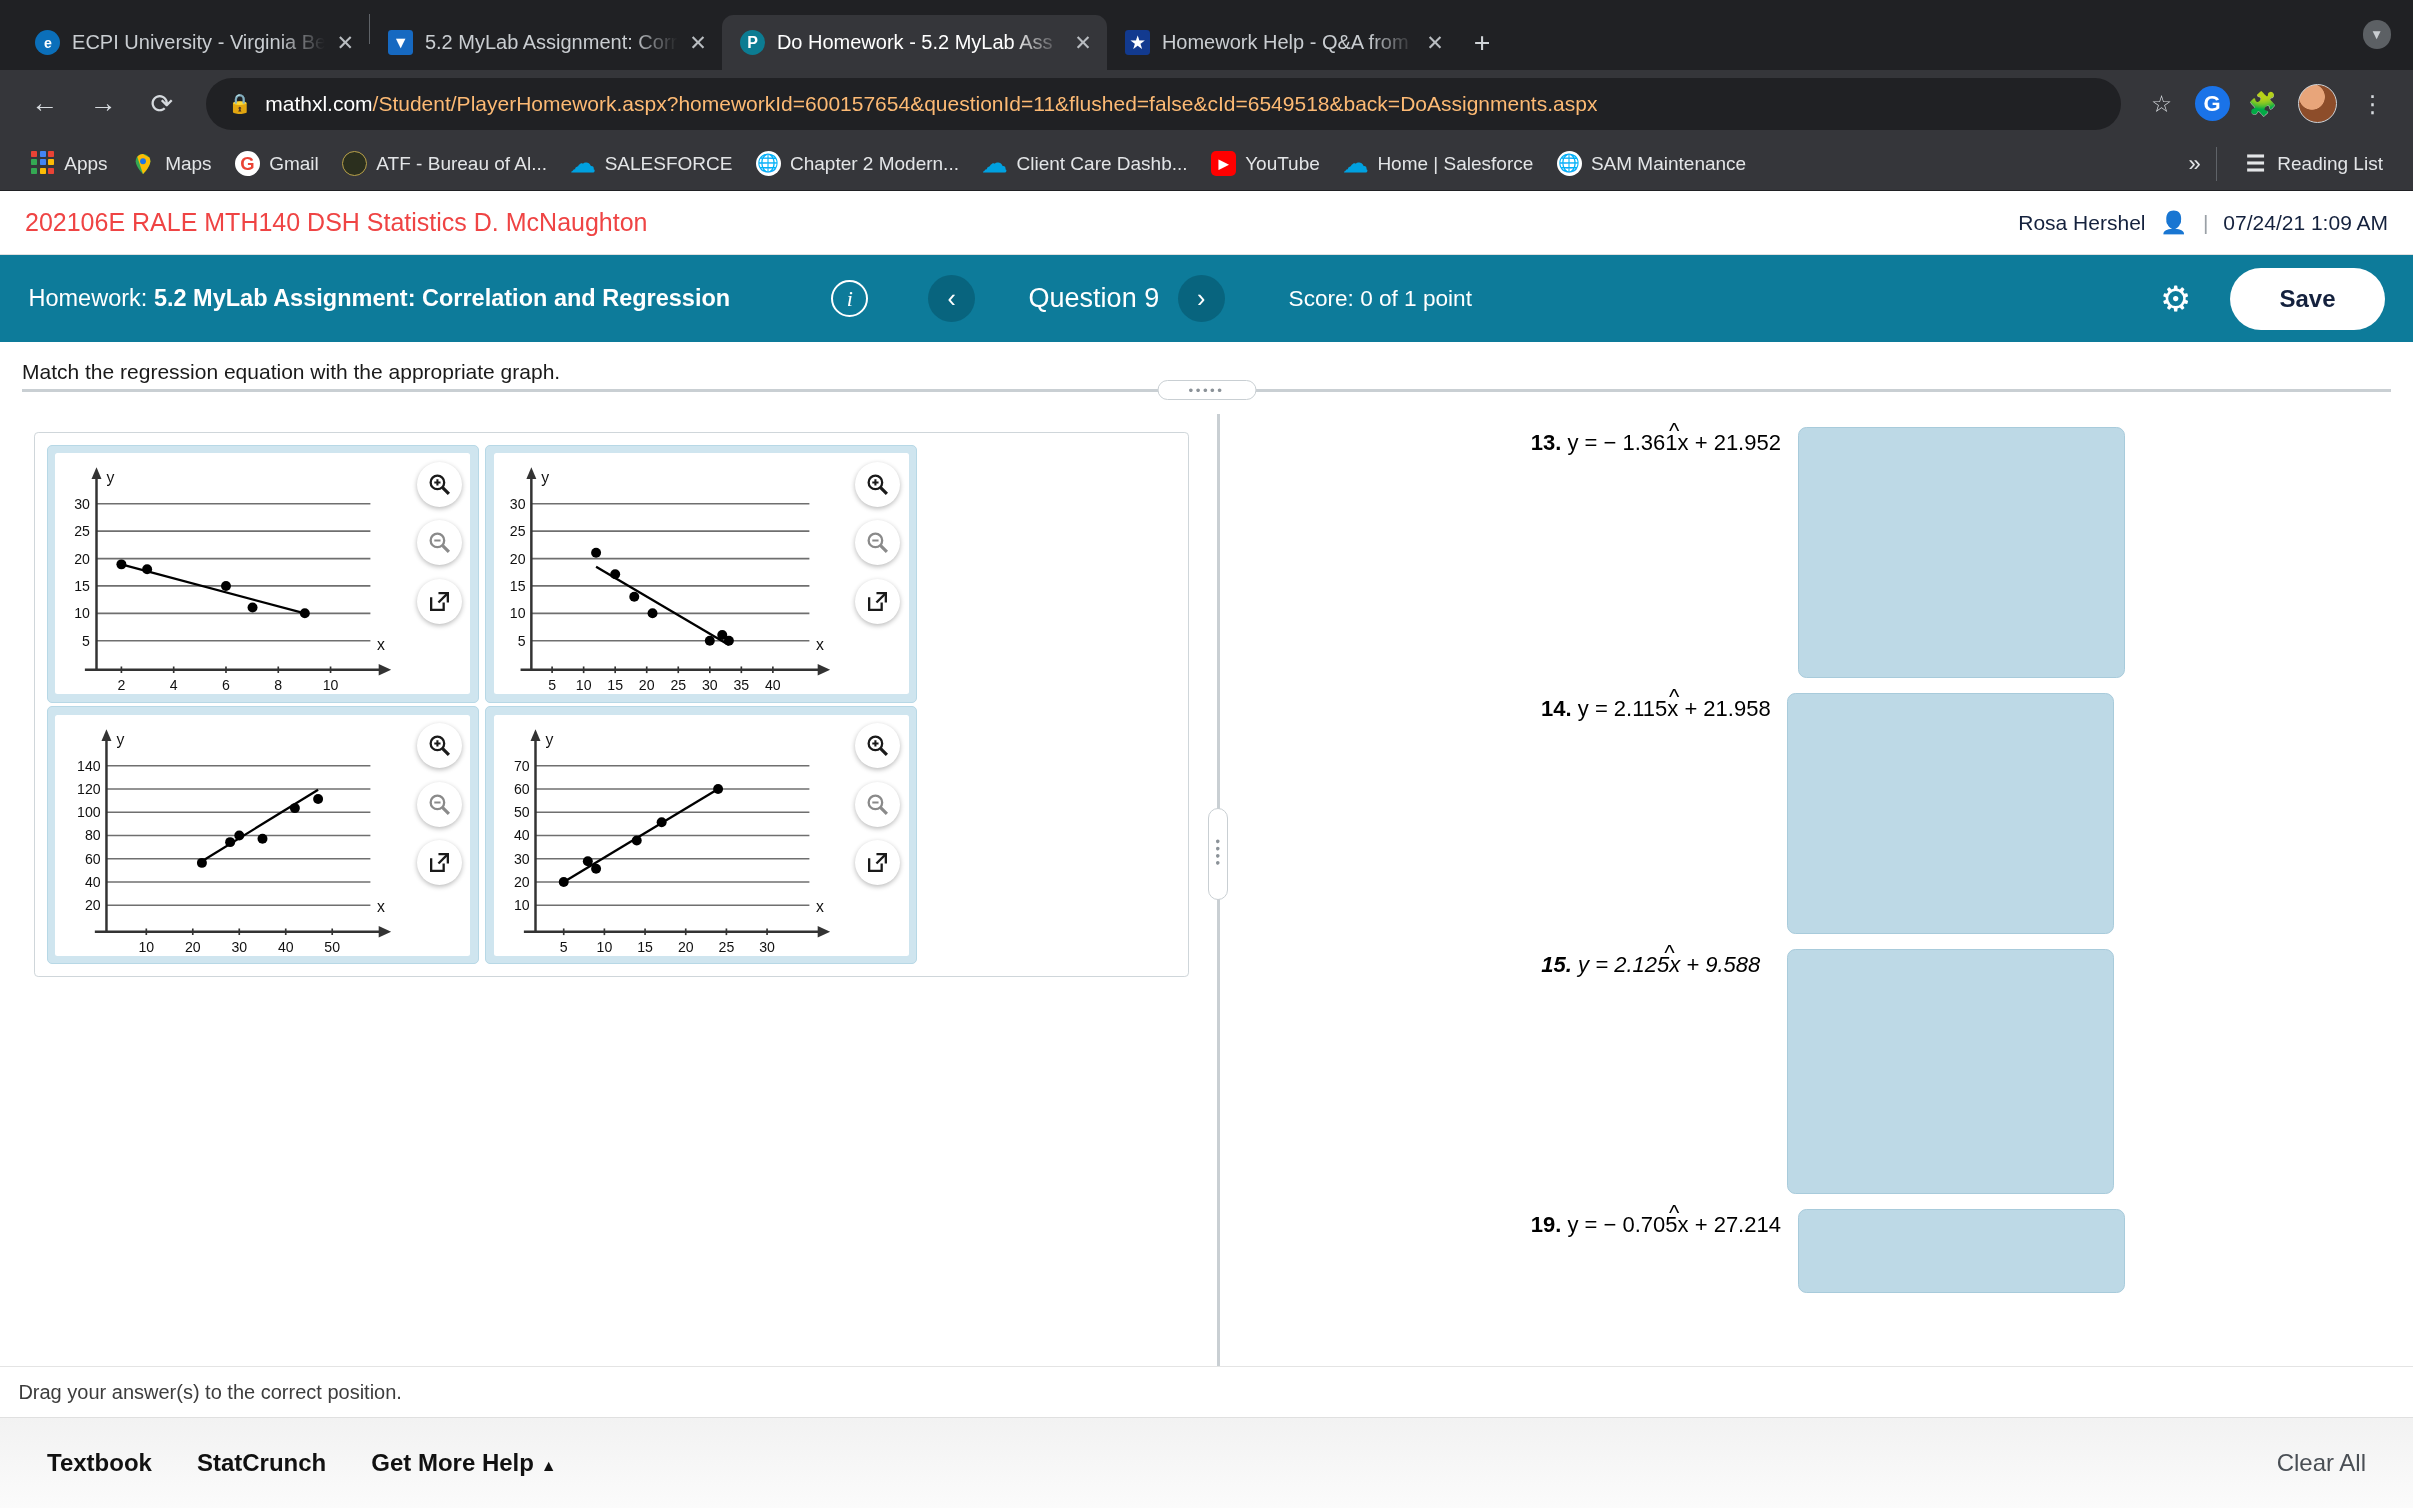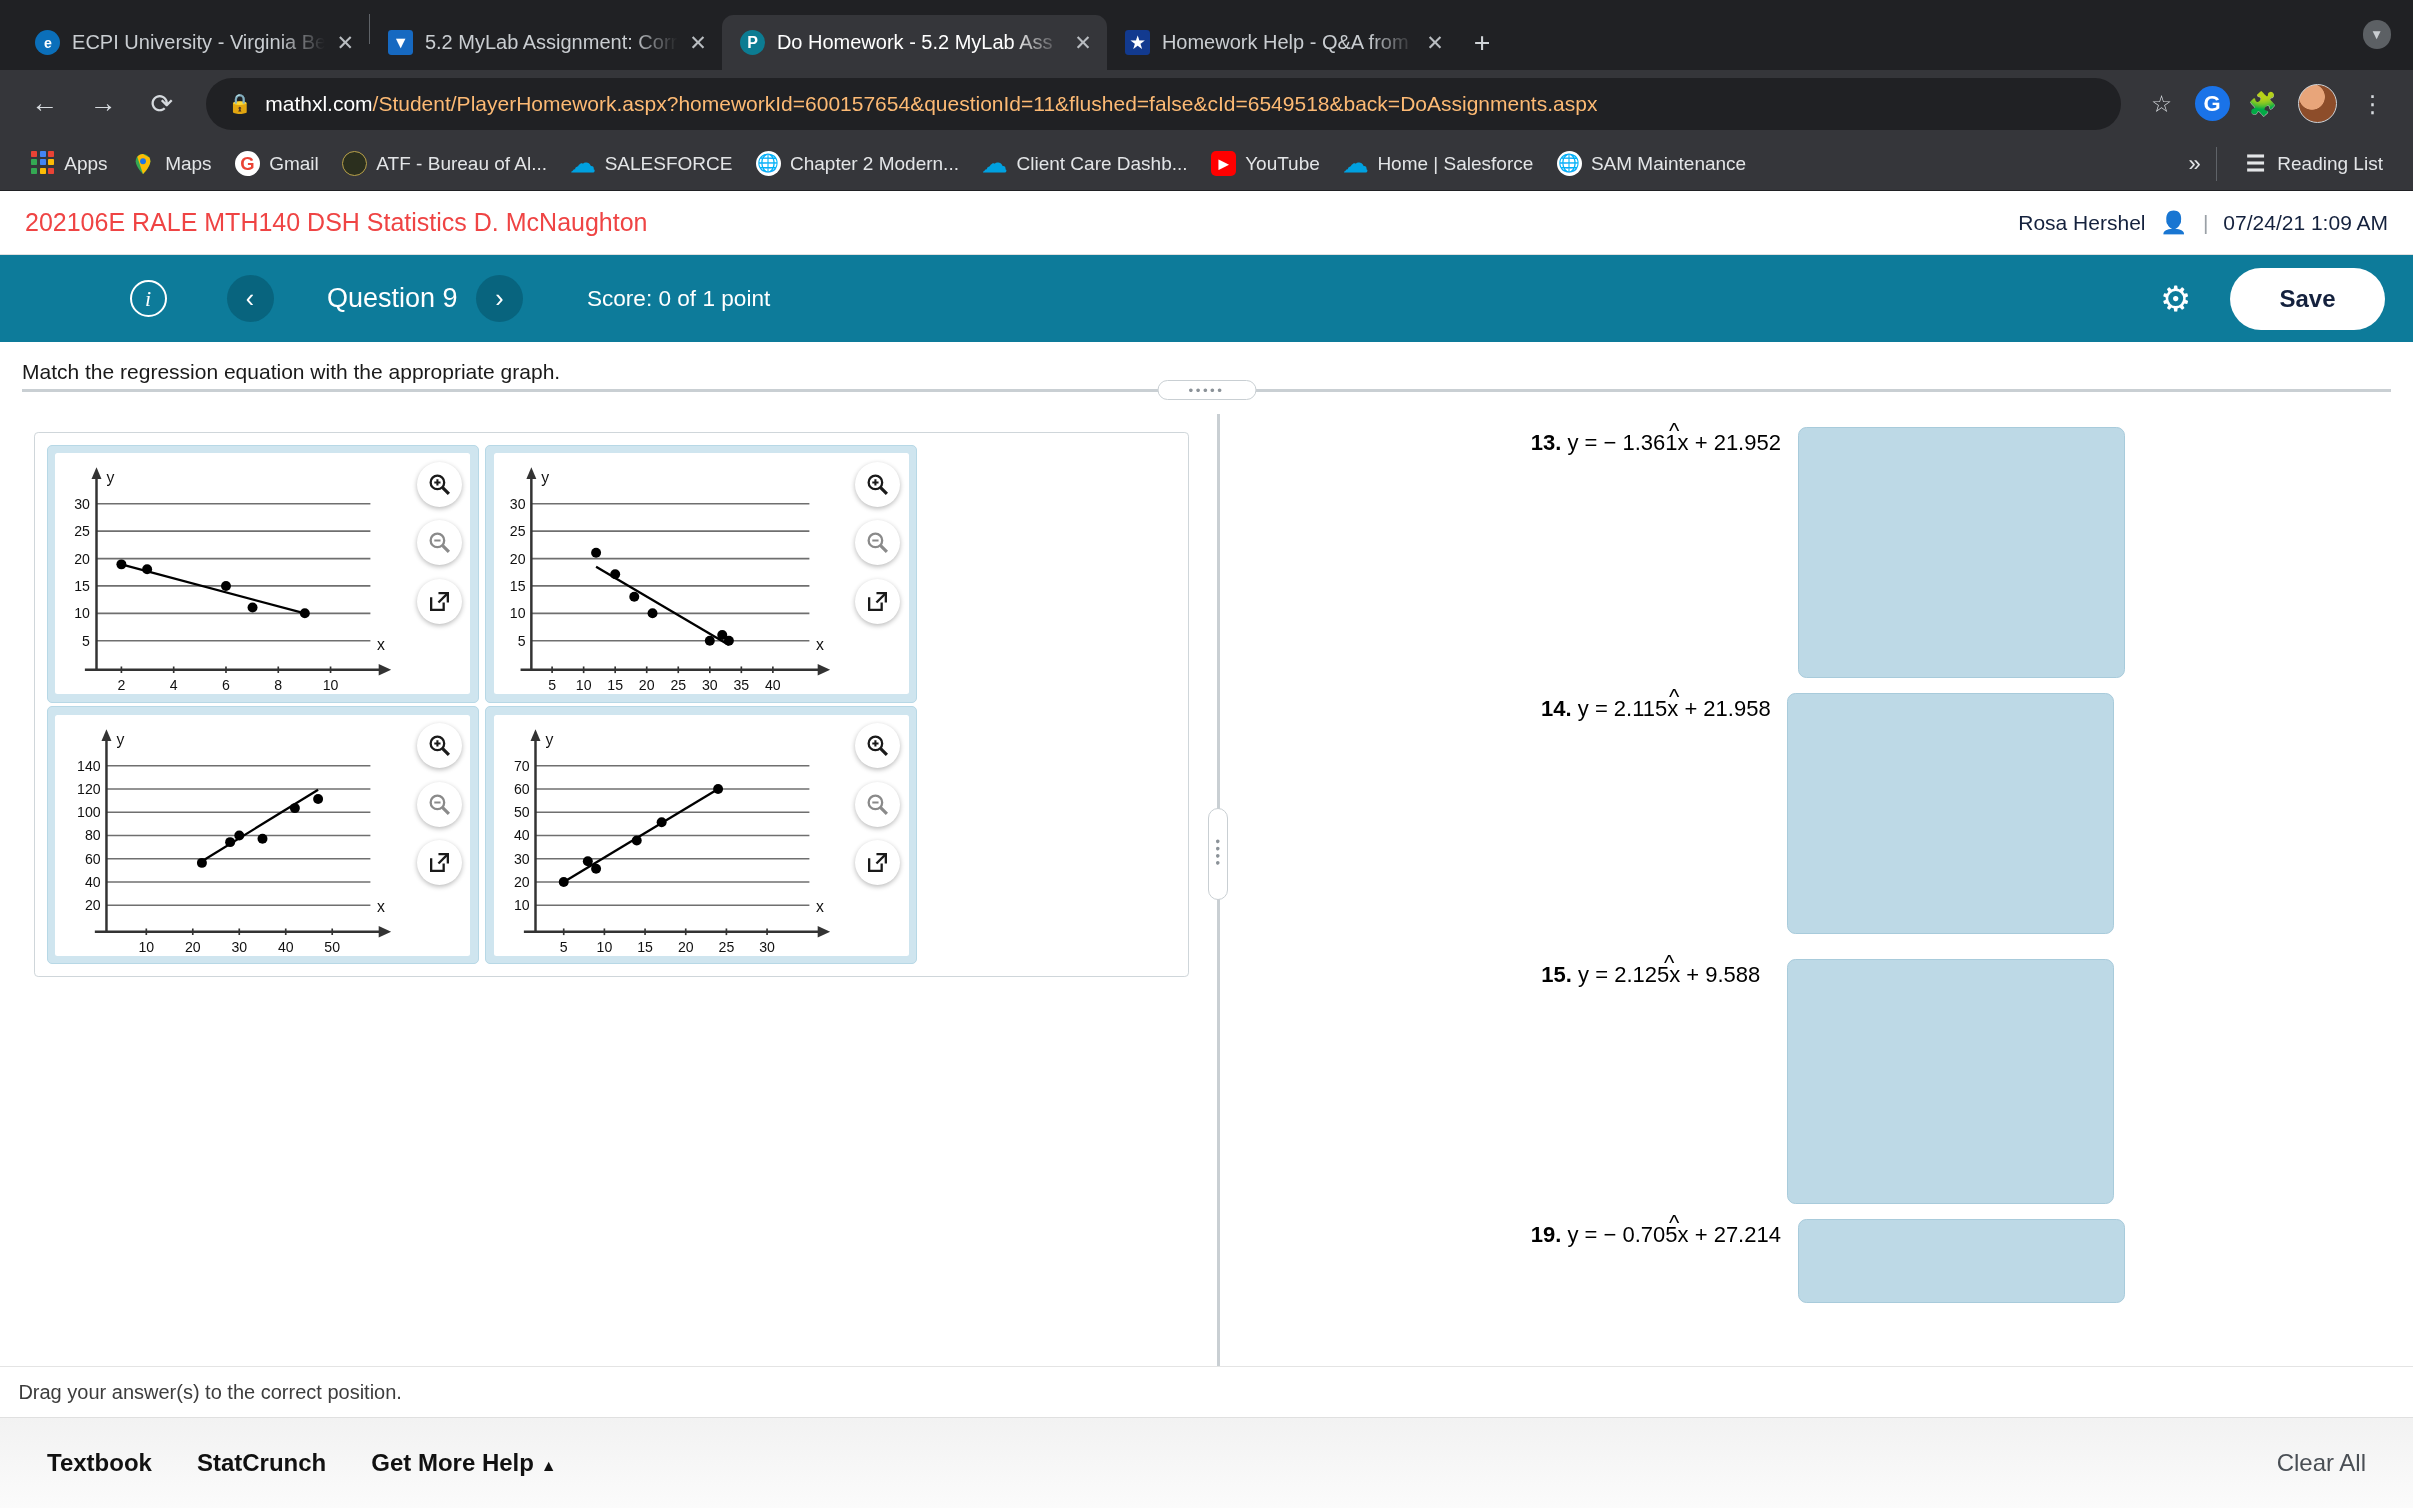--- a/index.html
+++ b/index.html
@@ -291,20 +291,24 @@
       <div class="course-title">202106E RALE MTH140 DSH Statistics D. McNaughton</div>
       <div class="course-right">
         <span>Rosa Hershel</span>
         <span class="person-icon">👤</span>
         <span class="vbar">|</span>
         <span>07/24/21 1:09 AM</span>
       </div>
     </div>
 
     <div class="hw-bar">
+      <div class="hw-title">
+        <span>Homework:</span>
+        <b>5.2 MyLab Assignment: Correlation and Regression</b>
+      </div>
       <div class="info-circle">i</div>
       <div class="qnav">
         <div class="qarrow">‹</div>
         <div class="qlabel">Question 9</div>
         <div class="qarrow">›</div>
       </div>
       <div class="score">Score: 0 of 1 point</div>
       <div class="hw-right">
         <div class="gear">⚙</div>
         <div class="save-btn">Save</div>
@@ -661,21 +665,21 @@
         </div>
 
         <div class="eq-row" style="margin-top:15px;">
           <div class="eq-label">
             <b>14.</b>
             <span class="yhat">y = 2.115x + 21.958</span>
           </div>
           <div class="dropzone" style="width:327px;height:241px;margin-left:5px;"></div>
         </div>
 
-        <div class="eq-row" style="margin-top:25px;">
+        <div class="eq-row" style="margin-top:15px;font-style:italic;">
           <div class="eq-label">
             <b>15.</b>
             <span class="yhat">y = 2.125x + 9.588</span>
           </div>
           <div class="dropzone" style="width:327px;height:245px;margin-left:15px;"></div>
         </div>
 
         <div class="eq-row" style="margin-top:15px;">
           <div class="eq-label">
             <b>19.</b>

